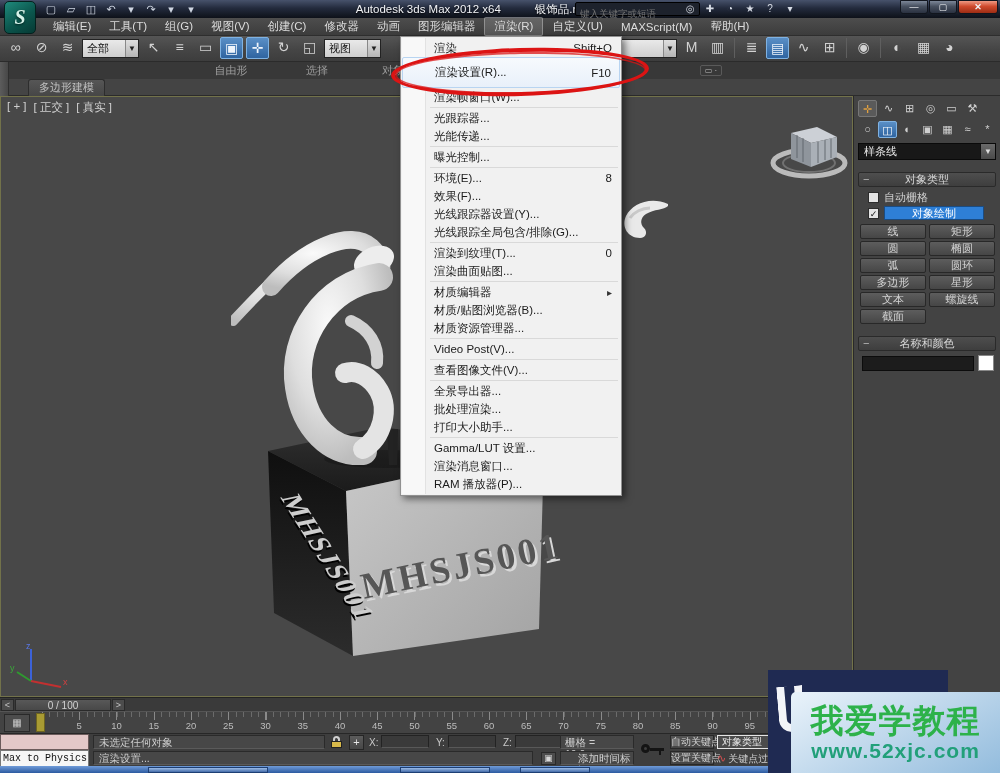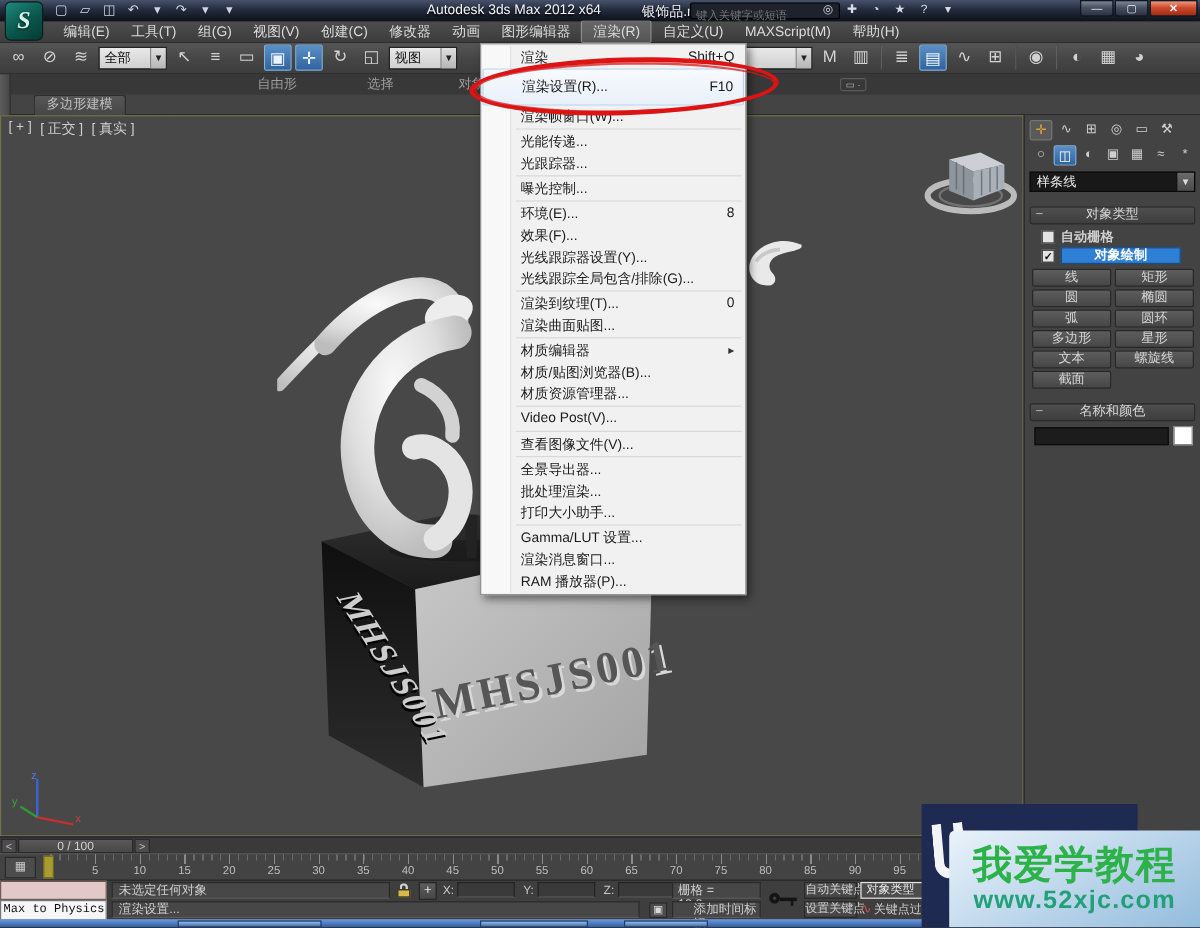--- a/index.html
+++ b/index.html
@@ -79,21 +79,21 @@
   #cp-dropdown { position:absolute; left:4px; top:47px; width:138px; height:17px; background:#181818; border:1px solid #0a0a0a;
     display:flex; align-items:center; }
   #cp-dropdown .val { flex:1; color:#e8e8e8; font-size:11px; padding-left:5px; }
   #cp-dropdown .arr { width:15px; height:100%; background:linear-gradient(180deg,#6a6a6a,#4a4a4a); border-left:1px solid #111;
     color:#ddd; font-size:8px; text-align:center; line-height:15px; }
   .rollout { position:absolute; left:4px; width:138px; height:15px; background:linear-gradient(180deg,#4e4e4e,#3e3e3e);
     border:1px solid #2a2a2a; border-radius:2px; color:#d8d8d8; font-size:11px; line-height:13px; text-align:center; }
   .rollout .minus { position:absolute; left:4px; top:0; color:#bbb; }
   #ro-objtype { top:76px; }
   #ro-namecolor { top:240px; }
-  .cp-checkrow { position:absolute; left:14px; display:flex; align-items:center; gap:5px;font-weight:bold; }
+  .cp-checkrow { position:absolute; left:14px; display:flex; align-items:center; gap:5px; }
   #row-autogrid { top:94px; }
   #row-startnew { top:110px; }
   .cbox { width:11px; height:11px; background:#e4e4e4; border:1px solid #2c2c2c; font-size:9px; line-height:10px; text-align:center; color:#111; }
   .cp-checkrow .lbl { color:#cfcfcf; font-size:11px; }
   #btn-startnew { width:100px; height:14px; background:#2e7fd6; border:1px solid #1b4c82; color:#fff; font-size:11px; line-height:12px; text-align:center; }
   #shape-grid { position:absolute; left:6px; top:128px; width:135px; display:flex; flex-direction:column; gap:2px; }
   .sb-row { display:flex; gap:3px; }
   .sb-btn { width:66px; height:15px; background:linear-gradient(180deg,#5d5d5d,#464646); border:1px solid #282828;
     border-radius:2px; color:#d4d4d4; font-size:11px; line-height:13px; text-align:center; }
   .sb-btn.empty { visibility:hidden; }
@@ -442,24 +442,24 @@
       </div>
       <div class="m-item hl">
         <span class="m-label">渲染设置(R)...</span>
         <span class="m-short">F10</span>
       </div>
       <div class="m-item">
         <span class="m-label">渲染帧窗口(W)...</span>
       </div>
       <div class="m-sep"></div>
       <div class="m-item">
+        <span class="m-label">光跟踪器...</span>
+      </div>
+      <div class="m-item">
         <span class="m-label">光能传递...</span>
-      </div>
-      <div class="m-item">
-        <span class="m-label">光跟踪器...</span>
       </div>
       <div class="m-sep"></div>
       <div class="m-item">
         <span class="m-label">曝光控制...</span>
       </div>
       <div class="m-sep"></div>
       <div class="m-item">
         <span class="m-label">环境(E)...</span>
         <span class="m-short">8</span>
       </div>

